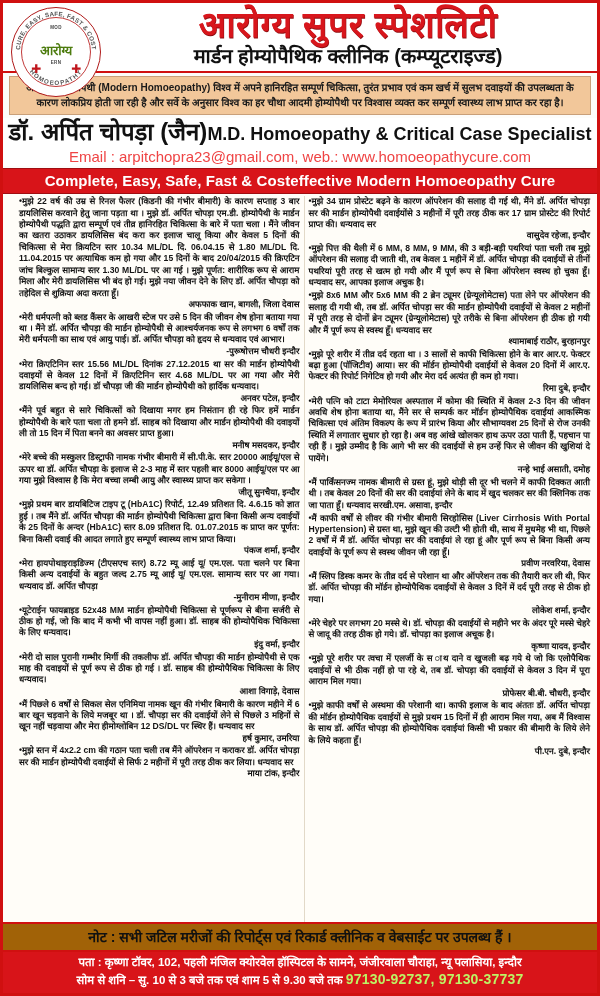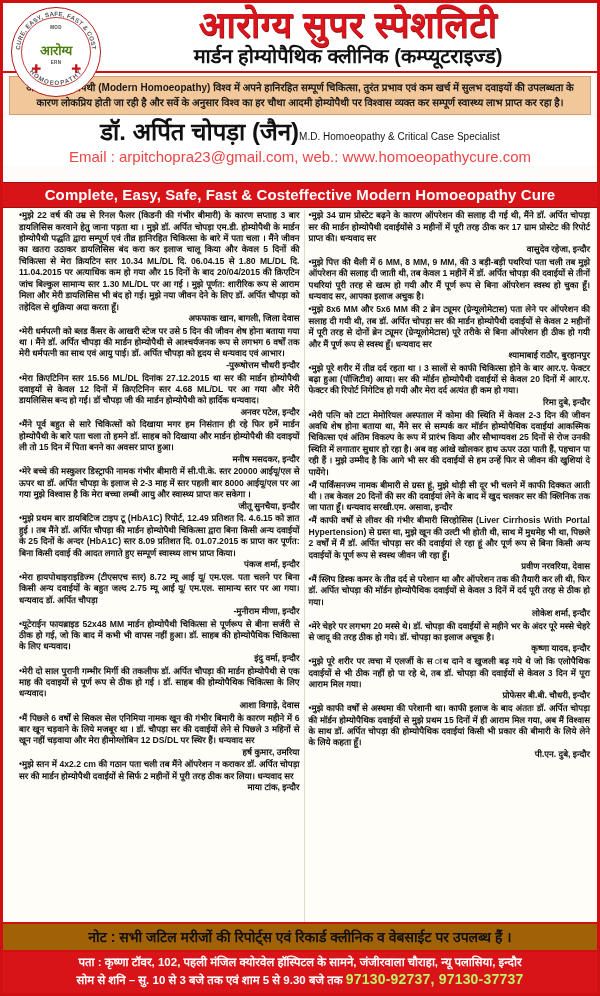--- a/index.html
+++ b/index.html
@@ -78,29 +78,29 @@
     line-height:1.5;
     flex:0 0 auto;
   }
   
   .doctor{
     text-align:center;flex:0 0 auto;
     padding:1px 4px 0 4px;background:#fff;
   }
   .doc-line1{line-height:1.12;white-space:nowrap;}
   .doc-name{font-size:24px;font-weight:bold;color:#111;vertical-align:baseline;}
-  .doc-qual{font-size:10px;font-weight:normal;color:#111;vertical-align:baseline;}
+  .doc-qual{font-size:18px;font-weight:bold;color:#111;vertical-align:baseline;}
   .doc-contact{
     font-size:15px;color:#ef4444;line-height:1.3;margin-top:1px;white-space:nowrap;
   }
   
   .redstrip{
     background:#d81419;color:#fff;
     text-align:center;font-size:15px;font-weight:bold;
-    padding:3px 0 4px 0;margin-top:16px;
+    padding:3px 0 4px 0;margin-top:2px;
     letter-spacing:.1px;white-space:nowrap;
     flex:0 0 auto;
     border-top:1px solid #a00d11;border-bottom:1px solid #a00d11;
   }
   
   .columns{
     flex:1 1 auto;
     display:flex;
     background:#fffdf8;
     padding:2px 3px 0 12px;
@@ -253,20 +253,21 @@
         <div class="testi clearfix">
           <p>•मुझे 8x6 MM और 5x6 MM की 2 ब्रेन ट्यूमर (ग्रेन्यूलोमेटास) पता लेने पर ऑपरेशन की सलाह दी गयी थी, तब डॉ. अर्पित चोपड़ा सर की मार्डन होम्योपैथी दवाईयों से केवल 2 महीनों में पूरी तरह से दोनों ब्रेन ट्यूमर (ग्रेन्यूलोमेटास) पूरे तरीके से बिना ऑपरेशन ही ठीक हो गयी और मैं पूर्ण रूप से स्वस्थ हूँ। धन्यवाद सर</p>
           <span class="sig">श्यामाबाई राठौर, बुरहानपुर</span>
         </div>
         <div class="testi clearfix">
           <p>•मुझे पूरे शरीर में तीव्र दर्द रहता था । 3 सालों से काफी चिकित्सा होने के बार आर.ए. फेक्टर बढ़ा हुआ (पॉजिटीव) आया। सर की मॉर्डन होम्योपैथी दवाईयों से केवल 20 दिनों में आर.ए. फेक्टर की रिपोर्ट निगेटिव हो गयी और मेरा दर्द अत्यंत ही कम हो गया।</p>
           <span class="sig">रिमा दुबे, इन्दौर</span>
         </div>
         <div class="testi clearfix">
           <p>•मेरी पत्नि को टाटा मेमोरियल अस्पताल में कोमा की स्थिति में केवल 2-3 दिन की जीवन अवधि शेष होना बताया था, मैंने सर से सम्पर्क कर मॉर्डन होम्योपैथिक दवाईयां आकस्मिक चिकित्सा एवं अंतिम विकल्प के रूप में प्रारंभ किया और सौभाग्यवश 25 दिनों से रोज उनकी स्थिति में लगातार सुधार हो रहा है। अब वह आंखे खोलकर हाथ ऊपर उठा पाती हैं, पहचान पा रही हैं । मुझे उम्मीद है कि आगे भी सर की दवाईयों से हम उन्हें फिर से जीवन की खुशियां दे पायेंगे।</p>
+          <span class="sig">नन्हे भाई असाती, दमोह</span>
         </div>
         <div class="testi clearfix">
           <p>•मैं पार्किंसनज्म नामक बीमारी से ग्रस्त हूं, मुझे थोड़ी सी दूर भी चलने में काफी दिक्कत आती थी । तब केवल 20 दिनों की सर की दवाईयां लेने के बाद में खुद चलकर सर की क्लिनिक तक जा पाता हूँ। धन्यवाद सरखी.एम. असावा, इन्दौर</p>
         </div>
         <div class="testi clearfix">
           <p>•मैं काफी वर्षों से लीवर की गंभीर बीमारी सिरहोसिस (Liver Cirrhosis With Portal Hypertension) से ग्रस्त था, मुझे खून की उल्टी भी होती थी, साथ में मुधमेह भी था, पिछले 2 वर्षों में मैं डॉ. अर्पित चोपड़ा सर की दवाईयां ले रहा हूं और पूर्ण रूप से बिना किसी अन्य दवाईयों के पूर्ण रूप से स्वस्थ जीवन जी रहा हूँ।</p>
           <span class="sig">प्रवीण नरवरिया, देवास</span>
         </div>
         <div class="testi clearfix">
           <p>•मैं स्लिप डिस्क कमर के तीव्र दर्द से परेशान था और ऑपरेशन तक की तैयारी कर ली थी, फिर डॉ. अर्पित चोपड़ा की मॉर्डन होम्योपैथिक दवाईयों से केवल 3 दिनें में दर्द पूरी तरह से ठीक हो गया।</p>

